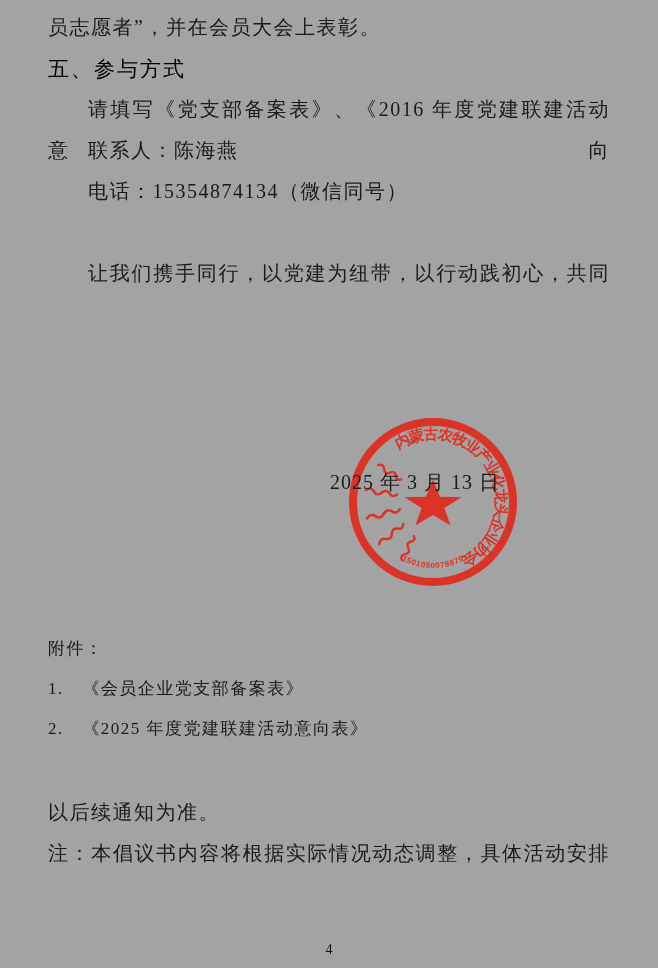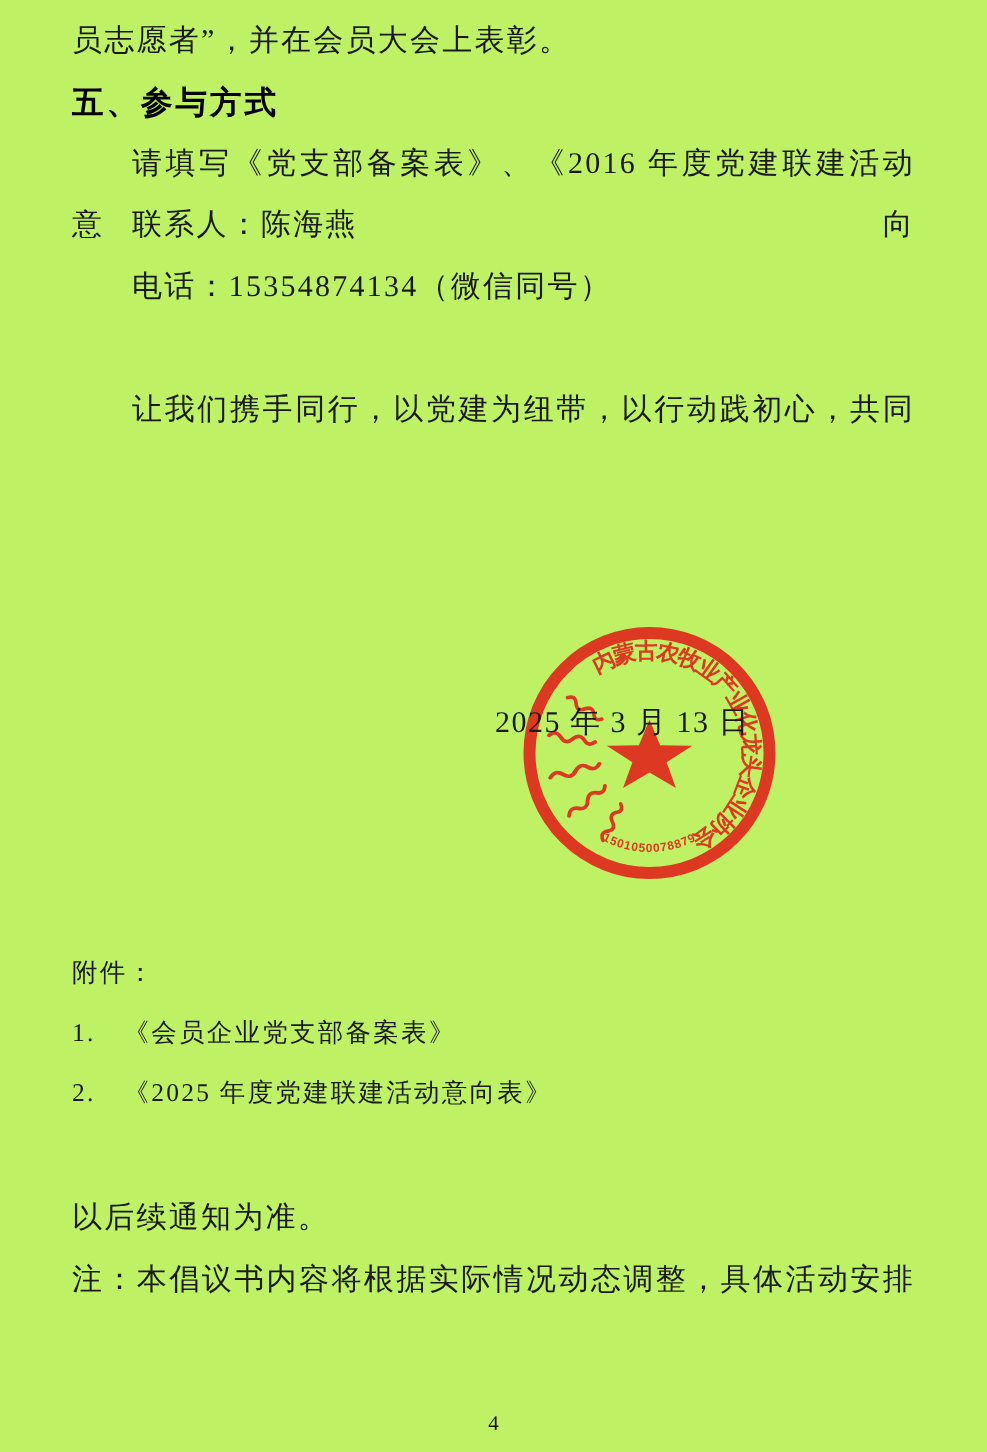--- a/index.html
+++ b/index.html
@@ -2,35 +2,35 @@
 <html><head>
 <meta charset="utf-8">
 <style>
   :root { --seal: #e02b1d; --ink: #1a1a1a; }
   * { box-sizing: border-box; }
   html, body { margin: 0; padding: 0; background: #fff; }
   .page {
     position: relative;
     width: 658px;
     height: 968px;
-    background: #bef264;
+    background: #a3a3a3;
     overflow: hidden;
     font-family: "Liberation Serif", "DejaVu Serif", serif;
     color: var(--ink);
   }
   .body-text { position: absolute; left: 48px; top: 7px; width: 562px; z-index: 3; }
   .ln {
     margin: 0; height: 41px; line-height: 41px;
     font-size: 20px; letter-spacing: 1.5px; white-space: nowrap;
   }
   .heading {
     margin: 0; height: 41px; line-height: 41px;
     font-size: 21px; letter-spacing: 2px; color: #000;
     font-family: "Liberation Sans", "DejaVu Sans", sans-serif;
-    font-weight: bold;
+    font-weight: normal;
   }
   .indent { text-indent: 2em; }
   .just { text-align: justify; text-align-last: justify; text-justify: inter-character; white-space: normal; }
   .empty { height: 41px; }
 
   .stamp {
     position: absolute; left: 343px; top: 412px;
     width: 180px; height: 180px; z-index: 2; opacity: 0.93;
   }
   .signature {

